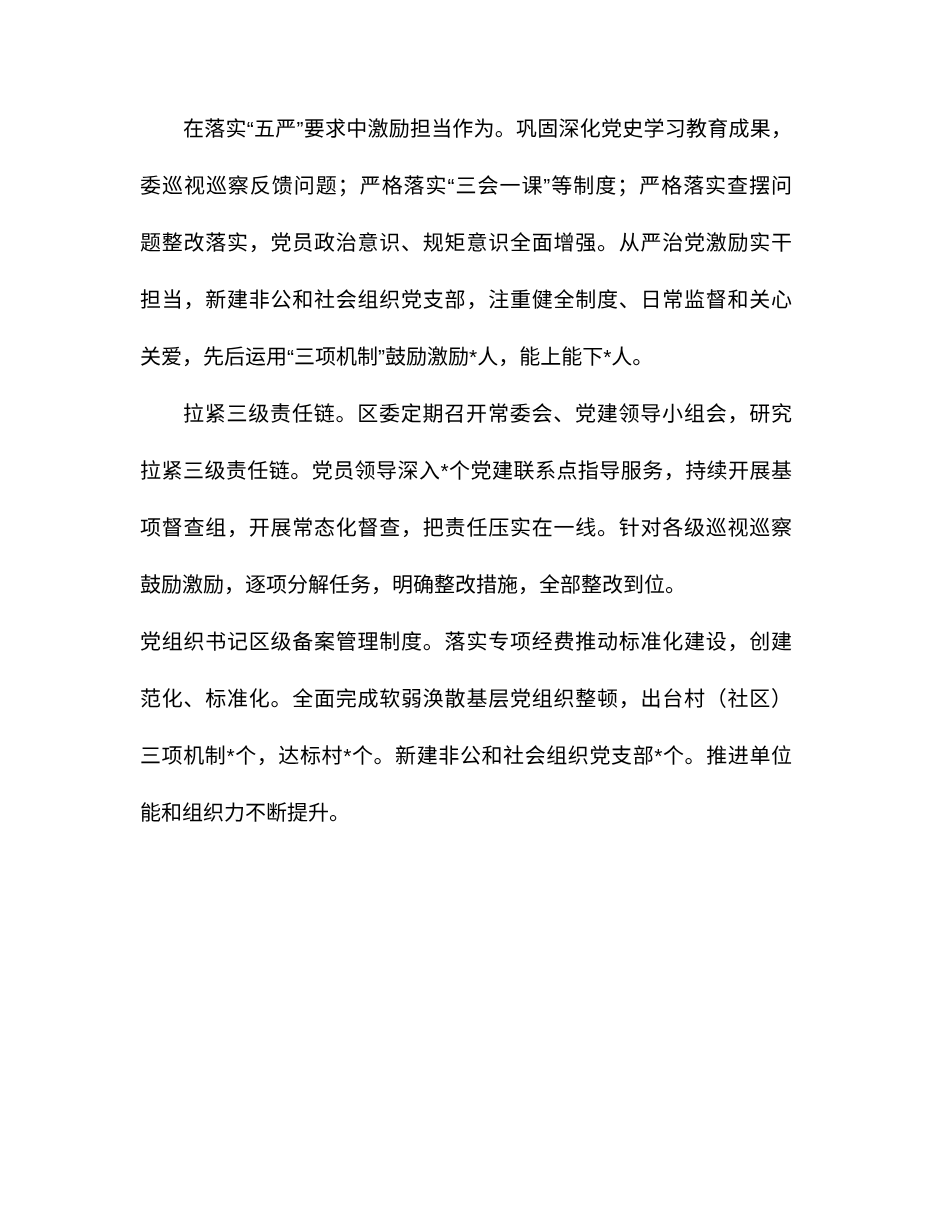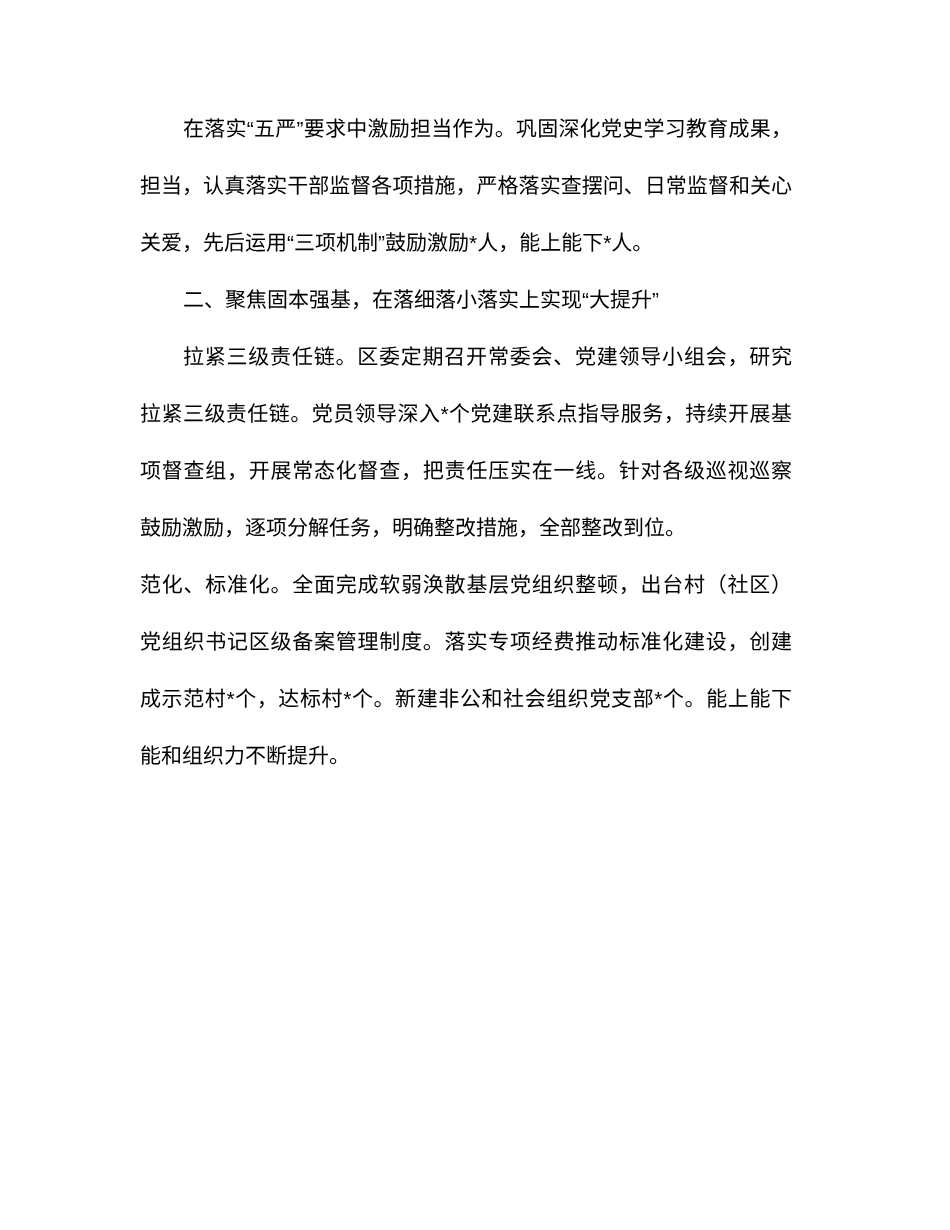--- a/index.html
+++ b/index.html
@@ -47,36 +47,35 @@
   }
 </style>
 </head>
 <body>
 
 <div class="page" style="background: rgb(255, 255, 255); color: rgb(0, 0, 0);">
   <div class="text-block">
 
     <div class="para">
       <div class="line ind">在落实“五严”要求中激励担当作为。巩固深化党史学习教育成果，</div>
-      <div class="line">担当，认真落实干部监督各项措施，严格落实查摆问、日常监督和关心</div>
+      <div class="line">委巡视巡察反馈问题；严格落实“三会一课”等制度；严格落实查摆问</div>
+      <div class="line">题整改落实，党员政治意识、规矩意识全面增强。从严治党激励实干</div>
+      <div class="line">担当，新建非公和社会组织党支部，注重健全制度、日常监督和关心</div>
       <div class="line end">关爱，先后运用“三项机制”鼓励激励*人，能上能下*人。</div>
     </div>
 
-    <div class="para">
-      <div class="line ind end">二、聚焦固本强基，在落细落小落实上实现“大提升”</div>
-    </div>
 
     <div class="para">
       <div class="line ind">拉紧三级责任链。区委定期召开常委会、党建领导小组会，研究</div>
       <div class="line">拉紧三级责任链。党员领导深入*个党建联系点指导服务，持续开展基层</div>
       <div class="line">项督查组，开展常态化督查，把责任压实在一线。针对各级巡视巡察</div>
       <div class="line end">鼓励激励，逐项分解任务，明确整改措施，全部整改到位。</div>
     </div>
 
     <div class="para">
+      <div class="line">党组织书记区级备案管理制度。落实专项经费推动标准化建设，创建</div>
       <div class="line">范化、标准化。全面完成软弱涣散基层党组织整顿，出台村（社区）</div>
-      <div class="line">党组织书记区级备案管理制度。落实专项经费推动标准化建设，创建</div>
-      <div class="line">成示范村*个，达标村*个。新建非公和社会组织党支部*个。能上能下</div>
+      <div class="line">三项机制*个，达标村*个。新建非公和社会组织党支部*个。推进单位</div>
       <div class="line end">能和组织力不断提升。</div>
     </div>
 
   </div>
 </div>
 
 </body></html>

